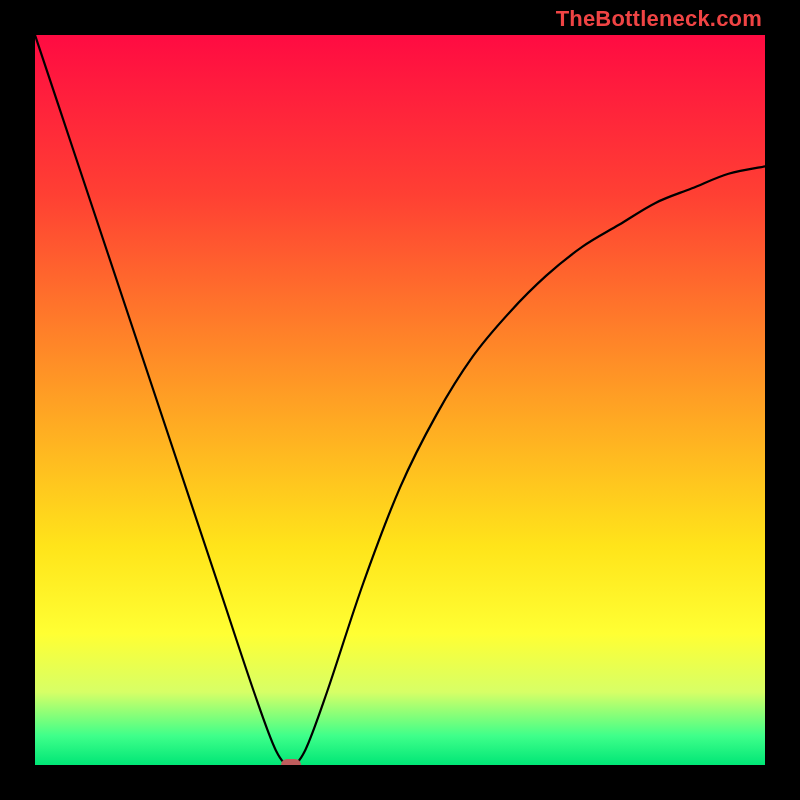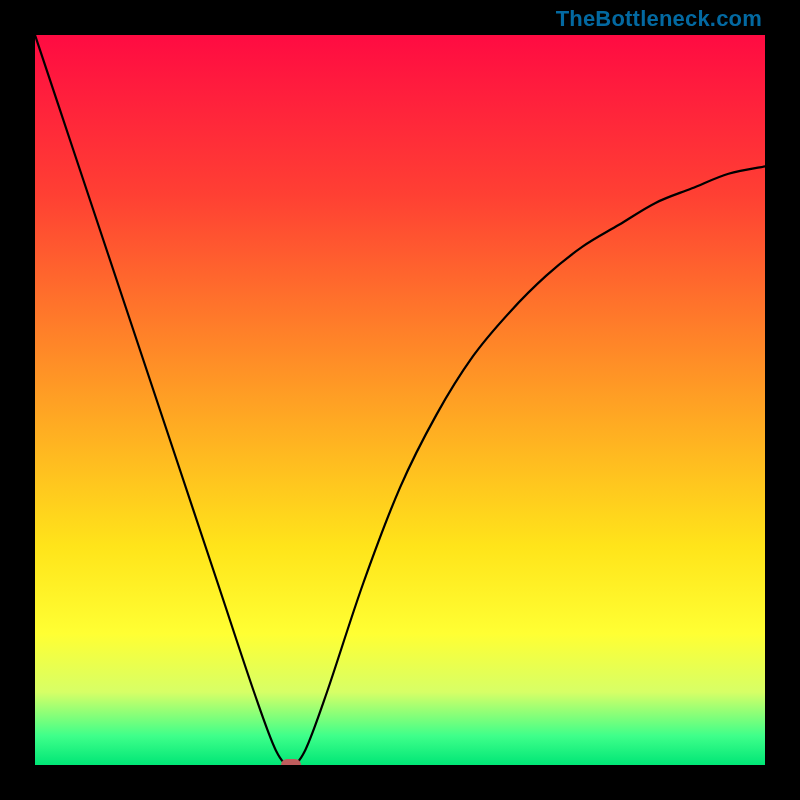--- a/index.html
+++ b/index.html
@@ -32,21 +32,21 @@
     position: absolute;
     inset: 0;
   }
   .watermark {
     position: absolute;
     top: 6px;
     right: 38px;
     font-family: Arial, Helvetica, sans-serif;
     font-size: 22px;
     font-weight: 600;
-    color: #0369a1;
+    color: #ef4444;
     letter-spacing: 0.2px;
   }
   .marker {
     position: absolute;
     width: 20px;
     height: 12px;
     border-radius: 6px / 6px;
     background: #bf5d5d;
     transform: translate(-50%, -50%);
   }

